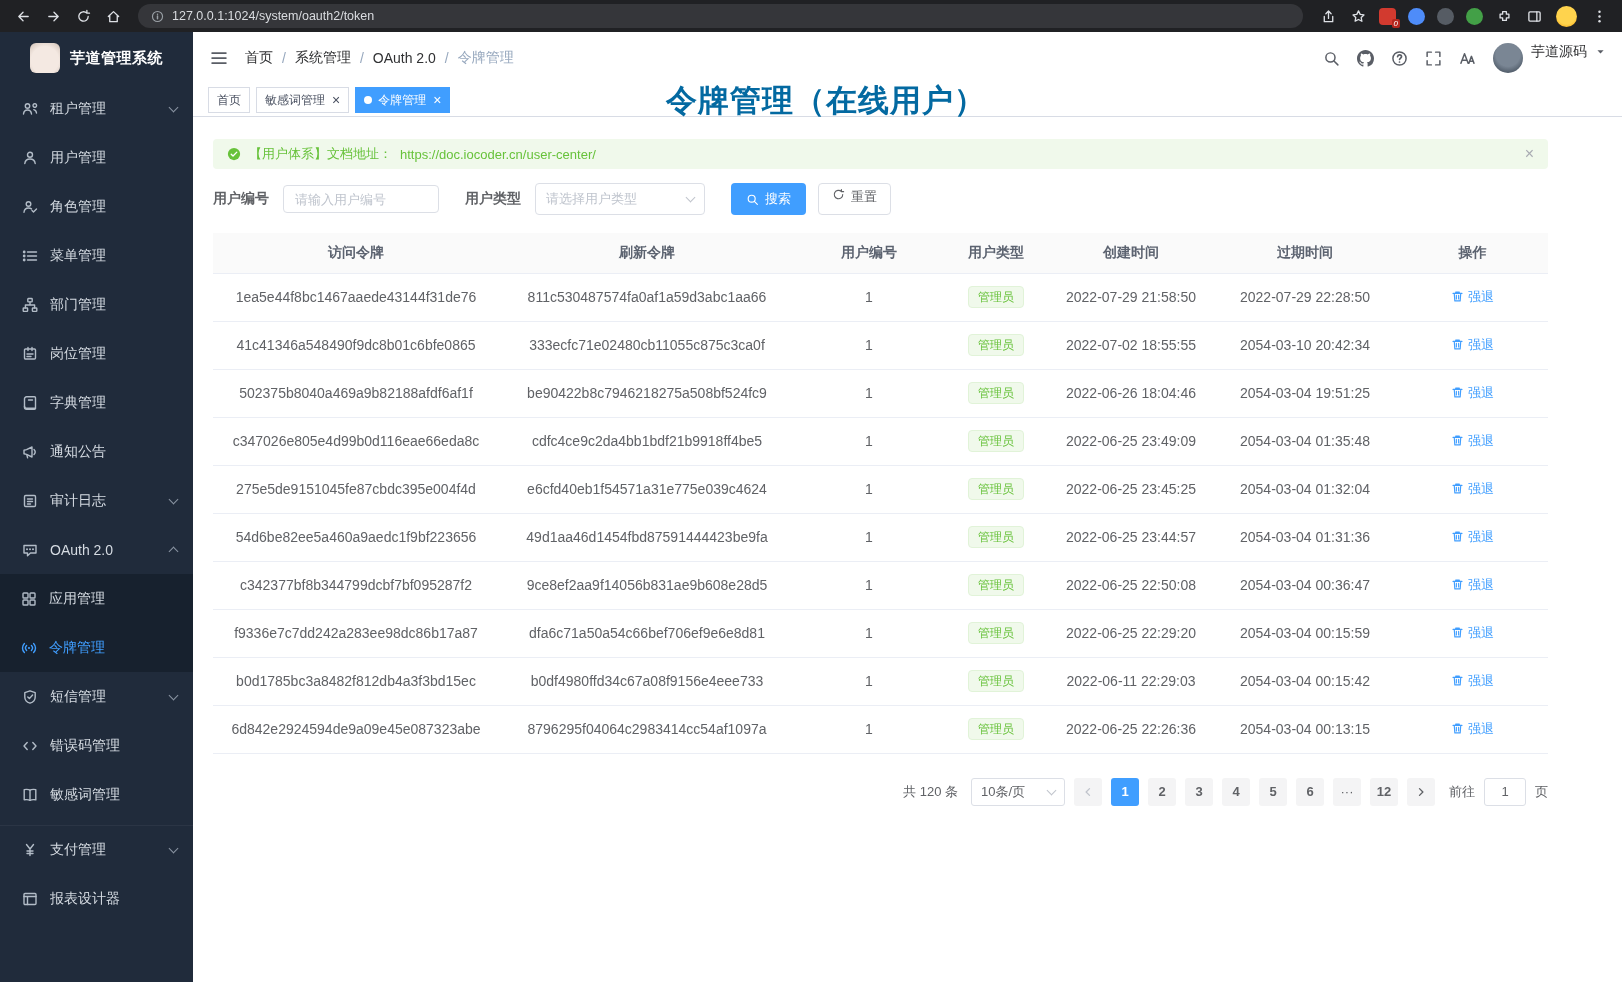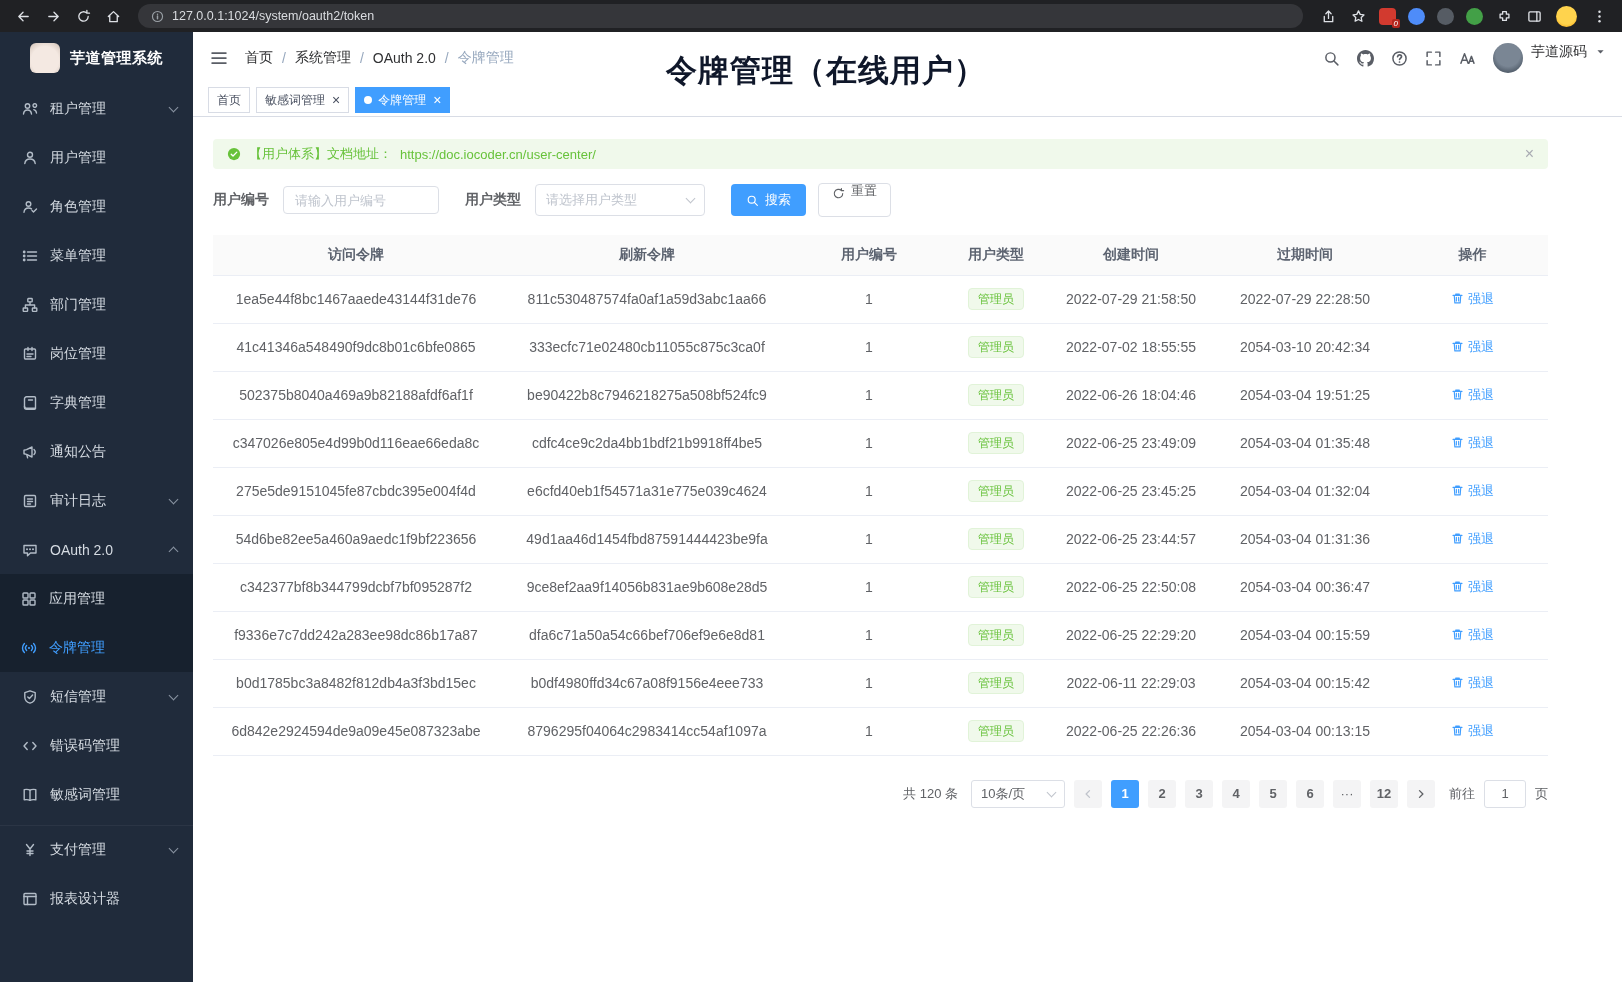--- a/index.html
+++ b/index.html
@@ -69,41 +69,41 @@
 
 .filter-row{margin-top:14px;display:flex;align-items:center;}
 .f-label{font-size:14px;font-weight:700;color:#606266;margin-right:14px;}
 .f-label.second{margin-left:26px;}
 .f-input{width:156px;height:28px;border:1px solid #dcdfe6;border-radius:4px;padding:0 11px;font-size:13px;color:#606266;background:#fff;outline:none;}
 .f-input::placeholder{color:#bfc4cd;}
 .f-select{width:170px;height:32px;border:1px solid #dcdfe6;border-radius:4px;display:flex;align-items:center;justify-content:space-between;padding:0 10px;background:#fff;cursor:pointer;}
 .f-select .ph{font-size:13px;color:#bfc4cd;}
 .sel-caret{width:7px;height:7px;border-right:1.3px solid #c0c4cc;border-bottom:1.3px solid #c0c4cc;transform:rotate(45deg);margin-top:-3px;}
 .btn-search{margin-left:26px;height:32px;padding:0 15px;background:#409eff;color:#fff;border:none;border-radius:4px;font-size:13px;display:flex;align-items:center;gap:6px;cursor:pointer;font-family:inherit;}
-.btn-reset{margin-left:12px;height:32px;padding:16px 13px;background:#fff;color:#606266;border:1px solid #dcdfe6;border-radius:4px;font-size:13px;display:flex;align-items:flex-end;gap:6px;cursor:pointer;font-family:inherit;}
+.btn-reset{margin-left:12px;height:32px;padding:4px 13px;background:#fff;color:#606266;border:1px solid #dcdfe6;border-radius:4px;font-size:13px;display:flex;align-items:flex-start;gap:6px;cursor:pointer;font-family:inherit;}
 .btn-ic{display:flex;font-size:13px;}
 
 .token-table{margin-top:18px;border-collapse:collapse;width:1335px;table-layout:fixed;}
 .token-table th{height:40px;background:#fafafa;font-size:14px;font-weight:700;color:#5c6370;border-bottom:1px solid #ebeef5;text-align:center;}
 .token-table td{height:48px;font-size:14px;color:#606266;text-align:center;border-bottom:1px solid #ebeef5;white-space:nowrap;overflow:hidden;}
 .badge{display:inline-block;padding:2px 9px;background:#f0f9eb;border:1px solid #e1f3d8;color:#67c23a;border-radius:4px;font-size:12px;line-height:16px;}
 .action-link{color:#409eff;font-size:13px;display:inline-flex;align-items:center;gap:4px;cursor:pointer;}
 .action-link .icon{display:flex;font-size:13px;}
 
 .pagination{width:1335px;margin-top:24px;display:flex;align-items:center;justify-content:flex-end;gap:9px;font-size:13px;color:#606266;}
 .pg-total{margin-right:4px;}
 .pg-size{width:94px;height:28px;border:1px solid #dcdfe6;border-radius:3px;display:flex;align-items:center;justify-content:space-between;padding:0 9px;cursor:pointer;background:#fff;}
 .pg-btn{min-width:28px;height:28px;background:#f4f4f5;border-radius:3px;display:flex;align-items:center;justify-content:center;color:#606266;font-weight:600;cursor:pointer;padding:0 4px;font-size:13px;}
 .pg-btn.active{background:#409eff;color:#fff;}
 .pg-btn.nav{font-weight:400;}
 .pg-btn.disabled{color:#c0c4cc;cursor:default;}
 .pg-btn .icon{display:flex;font-size:12px;}
 .pg-goto-input{width:42px;height:28px;border:1px solid #dcdfe6;border-radius:3px;text-align:center;font-size:13px;color:#606266;outline:none;}
 
-.annotation{position:absolute;left:666px;top:50px;color:#0f172a;font-size:31px;font-weight:600;letter-spacing:1px;z-index:50;white-space:nowrap;}
+.annotation{position:absolute;left:666px;top:80px;color:#0369a1;font-size:31px;font-weight:600;letter-spacing:1px;z-index:50;white-space:nowrap;}
 .icon svg,.bicon svg,.nav-icon svg,.alert-check svg,.btn-ic svg,.caret svg,.hamburger svg{display:block;}
 </style>
 </head>
 <body>
 
 <div class="screen">
 
   <div class="browser-bar">
     <span class="bicon">
         <svg viewBox="0 0 16 16" width="1em" height="1em" fill="none" stroke="currentColor" stroke-width="1.4" stroke-linecap="round" stroke-linejoin="round">

